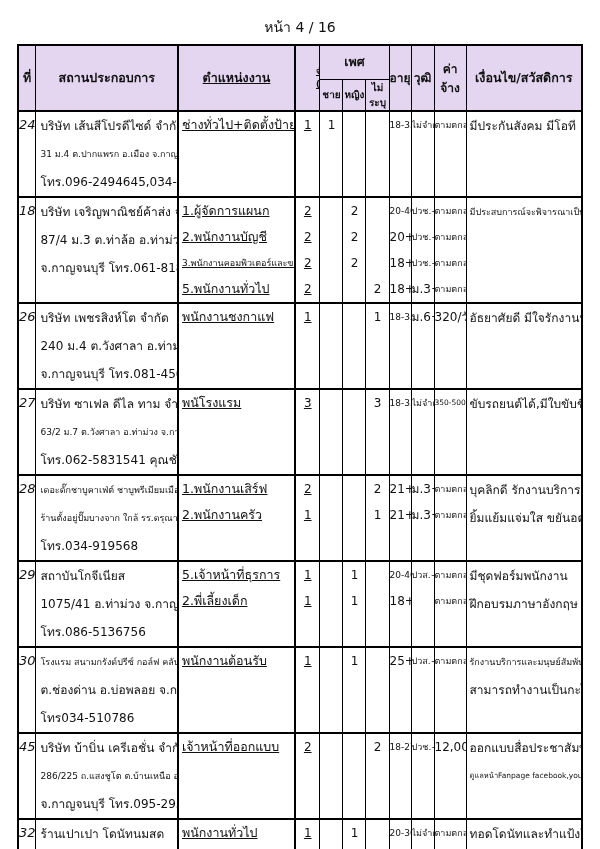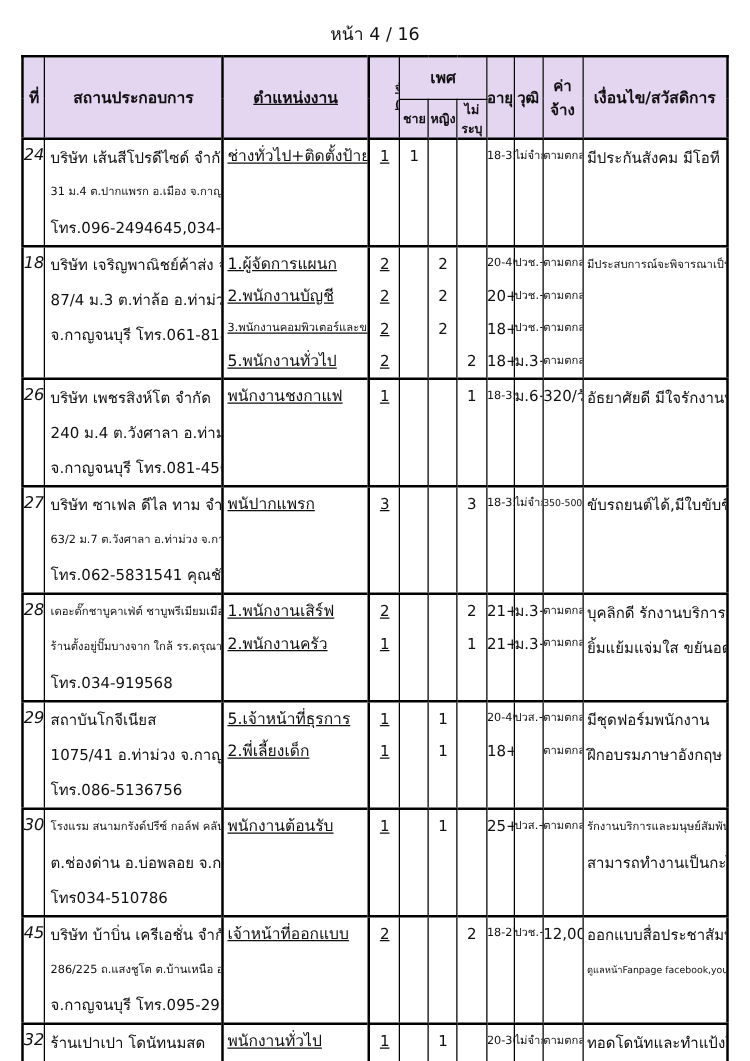--- a/index.html
+++ b/index.html
@@ -241,21 +241,21 @@
       <tr>
         <td class="c-no">
           <div class="ln">27</div>
         </td>
         <td class="c-emp">
           <div class="ln">บริษัท ซาเฟล ดีไล ทาม จำกัด</div>
           <div class="ln s1">63/2 ม.7 ต.วังศาลา อ.ท่าม่วง จ.กาญจนบุรี</div>
           <div class="ln">โทร.062-5831541 คุณชัย</div>
         </td>
         <td class="c-pos">
-          <div class="ln">พนัปากแพรก</div>
+          <div class="ln">พนัโรงแรม</div>
         </td>
         <td class="c-qty">
           <div class="ln">3</div>
         </td>
         <td class="c-m">
           <div class="ln">&nbsp;</div>
         </td>
         <td class="c-f">
           <div class="ln">&nbsp;</div>
         </td>

